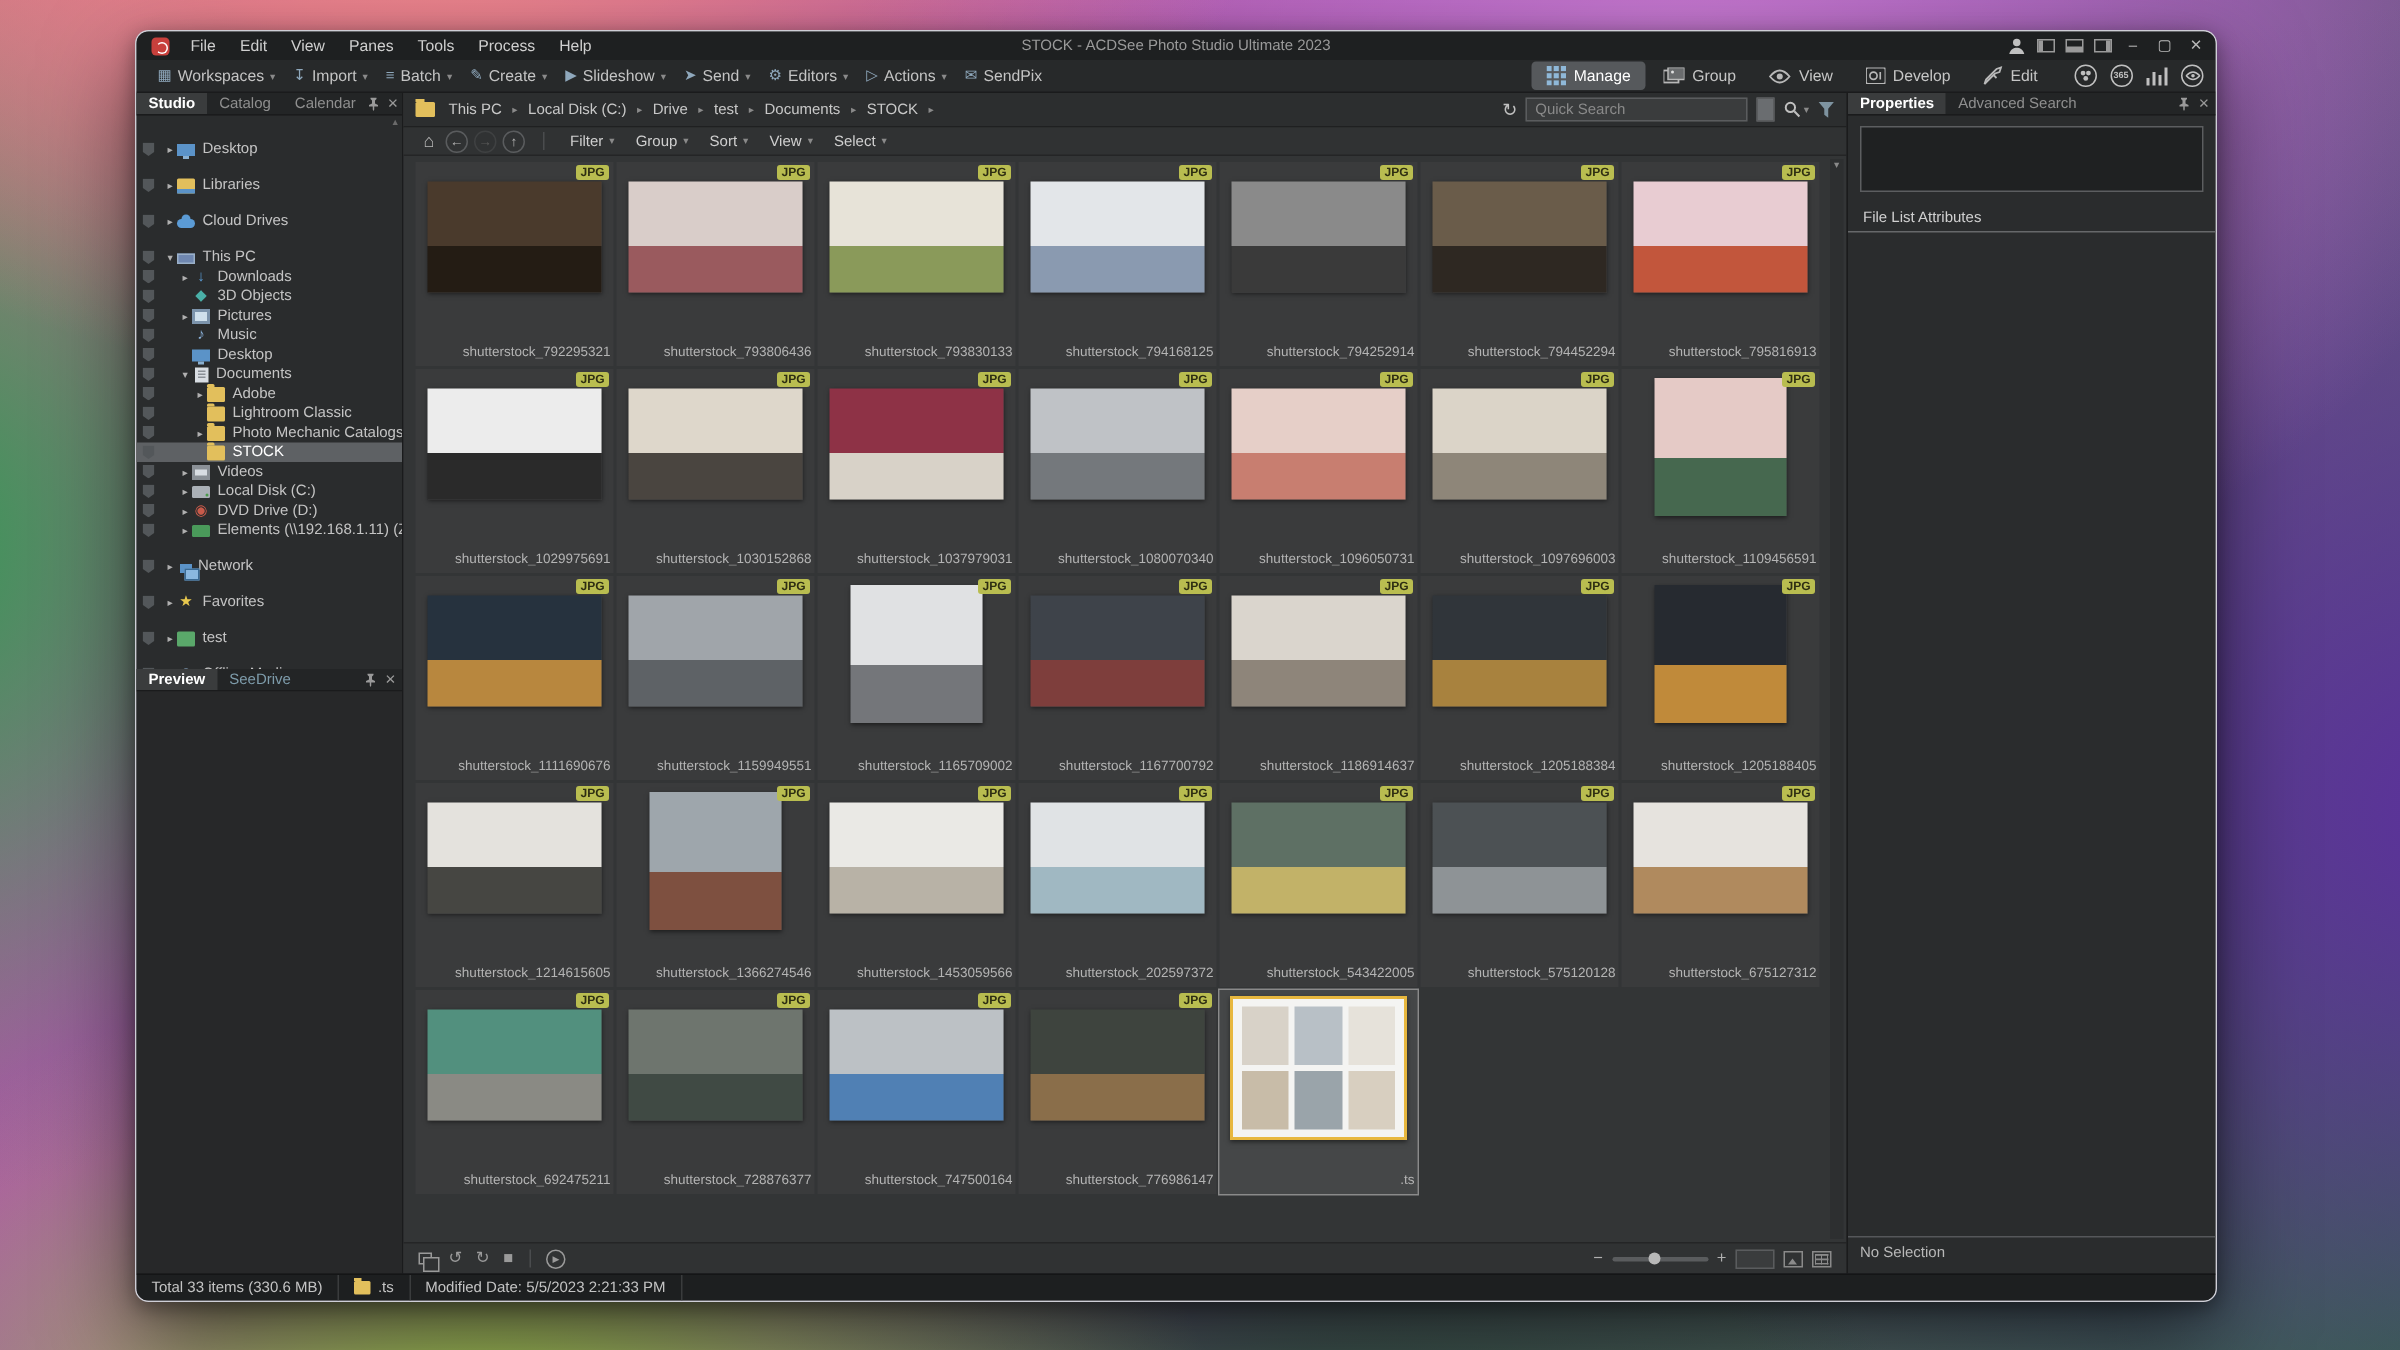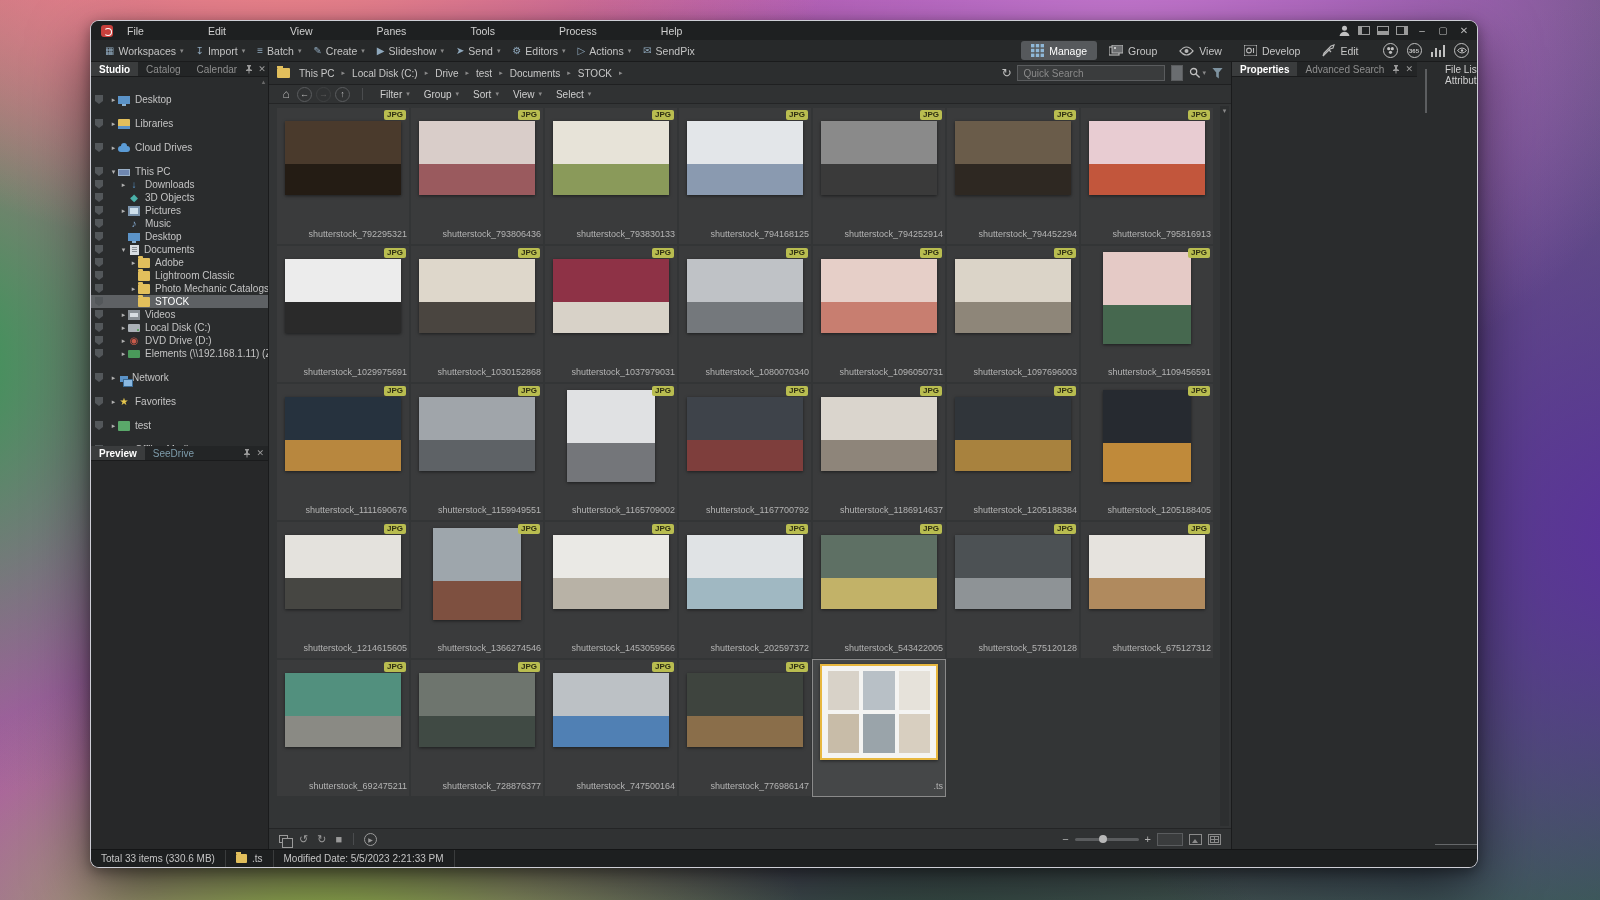--- a/index.html
+++ b/index.html
@@ -58,21 +58,21 @@
     font-weight:bold; position:relative;}
   .bars-ic{ display:flex; align-items:flex-end; gap:1.5px; height:13px;}
   .bars-ic i{ width:2.5px; background:#c0c0c0; display:block;}
 
   
   .main{ flex:1; display:flex; min-height:0; }
   .panel-left{ width:178px; flex:none; background:#2a2c2d; border-right:1px solid #1a1b1c;
     display:flex; flex-direction:column; }
   .center{ flex:1; display:flex; flex-direction:column; background:#333536; min-width:0;}
   .panel-right{ width:246px; flex:none; background:#2a2c2d; border-left:1px solid #1a1b1c;
-    display:flex; flex-direction:row;}
+    display:flex; flex-direction:column;}
 
   
   .ptabs{ height:15px; display:flex; align-items:stretch; background:#232526;
     border-bottom:1px solid #1a1b1c; font-size:10px; flex:none;}
   .ptab{ padding:1px 8px; color:#8f8f8f; display:flex; align-items:center; cursor:default;}
   .ptab.active{ background:#3a3c3d; color:#fff; font-weight:bold;}
   .ptab.teal{ color:#7e9cab; }
   .ptab-tools{ margin-left:auto; display:flex; align-items:center; gap:5px; padding-right:4px;}
   .pin-ic svg{ display:block; }
   .x-ic{ font-size:9px; color:#9a9a9a; line-height:1; }
@@ -203,29 +203,30 @@
   .sb-folder::before{content:""; position:absolute; left:0; top:-2px; width:5px; height:2px; background:#e2bf5c;}
 </style>
 </head>
 <body>
 
 <div class="desktop">
   <div class="window">
 
     <div class="titlebar">
       <span class="applogo"></span>
-      <div id="menubar" style="display:flex;gap:48px;">
+      <div id="menubar" style="display:flex;">
           <span class="menu-item">File</span>
           <span class="menu-item">Edit</span>
           <span class="menu-item">View</span>
           <span class="menu-item">Panes</span>
           <span class="menu-item">Tools</span>
           <span class="menu-item">Process</span>
           <span class="menu-item">Help</span>
         </div>
+      <div class="tb-title">STOCK - ACDSee Photo Studio Ultimate 2023</div>
       <div class="tb-right">
         <span class="user-ic">
             <svg width="13" height="13" viewBox="0 0 13 13">
               <circle cx="6.5" cy="4.3" r="2.5" fill="#c0c0c0"></circle>
               <path d="M1.5 12c.6-3 3-4.2 5-4.2s4.4 1.2 5 4.2z" fill="#c0c0c0"></path>
             </svg>
           </span>
         <span class="pane-ic pl"></span>
         <span class="pane-ic pb"></span>
         <span class="pane-ic pr"></span>
@@ -835,20 +836,21 @@
                 <svg width="8" height="9" viewBox="0 0 8 9">
                   <path d="M2 0h4v1L5 2v2l2 1v1H4.5v2L4 9l-.5-1V6H1V5l2-1V2L2 1z" fill="#9a9a9a"></path>
                 </svg>
               </span>
             <span class="x-ic">✕</span>
           </div>
         </div>
         <div class="meta-box"></div>
         <div class="attr-title">File List Attributes</div>
         <div class="rp-spacer"></div>
+        <div class="rp-bottom">No Selection</div>
       </div>
     </div>
 
     <div class="statusbar">
       <span class="sb-seg">Total 33 items  (330.6 MB)</span>
       <span class="sb-seg">
         <span class="sb-folder"></span>
         <span>.ts</span>
       </span>
       <span class="sb-seg">Modified Date: 5/5/2023 2:21:33 PM</span>

